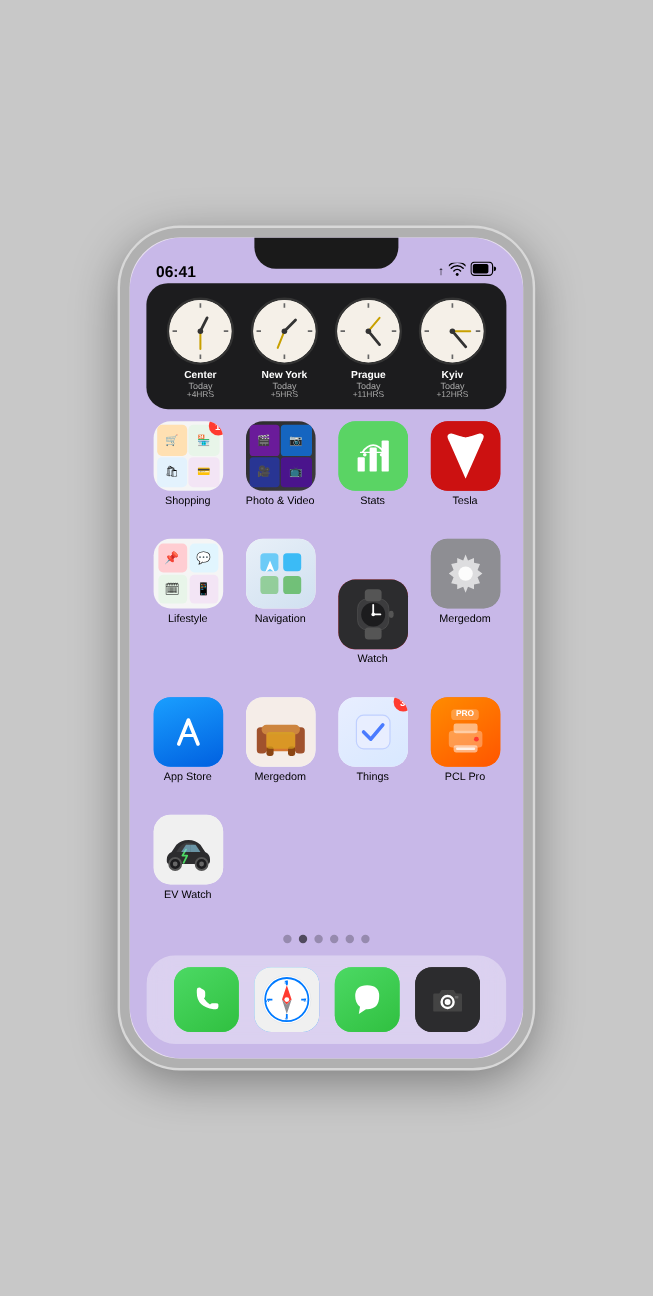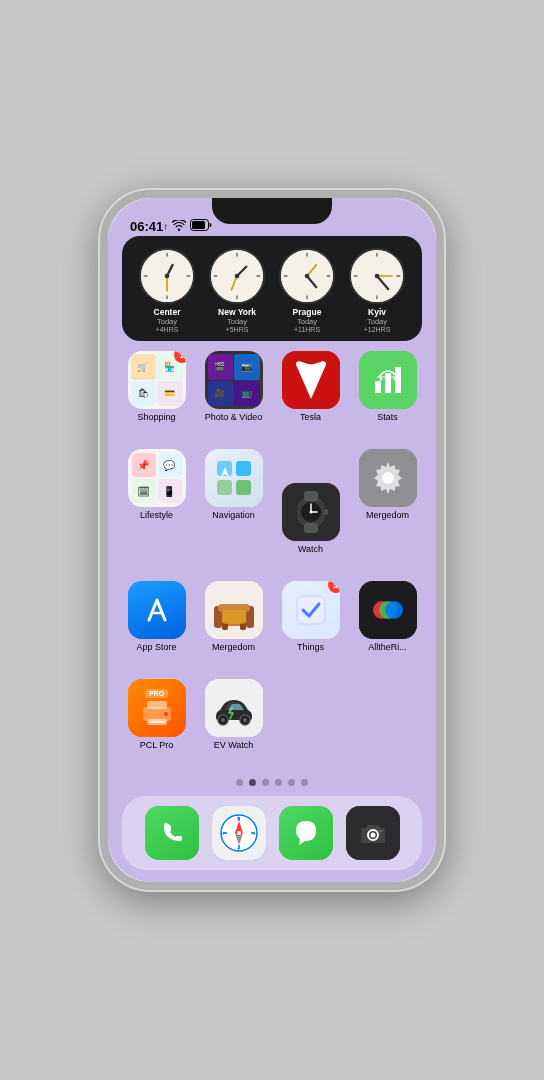--- a/index.html
+++ b/index.html
@@ -55,20 +55,21 @@
       width: 120px;
       height: 26px;
       background: #1a1a1a;
       border-radius: 0 0 18px 18px;
       z-index: 10;
     }
 
     
     .status-bar {
       display: flex;
+      justify-content: space-between;
       align-items: center;
       padding: 24px 22px 0;
       height: 32px;
       z-index: 5;
       flex-shrink: 0;
     }
     .status-time {
       font-size: 13px;
       font-weight: 600;
       color: #000;
@@ -665,47 +666,47 @@
             <div class="pv-mini" style="background:#6a1b9a;">🎬</div>
             <div class="pv-mini" style="background:#1565c0;">📷</div>
             <div class="pv-mini" style="background:#283593;">🎥</div>
             <div class="pv-mini" style="background:#4a148c;">📺</div>
           </div>
         </div>
         <span class="app-label">Photo &amp; Video</span>
       </div>
 
       <div class="app-item">
-        <div class="app-icon icon-tesla">
-          <div class="tesla-inner">
-            <svg width="34" height="38" viewBox="0 0 34 38">
-              <path d="M17 38 L3 6 Q0 1 5 0 L17 4 L29 0 Q34 1 31 6 Z" fill="white"></path>
-              <path d="M3 6 Q8 2 17 4 Q26 2 31 6" fill="none" stroke="white" stroke-width="1"></path>
-            </svg>
-          </div>
-        </div>
-        <span class="app-label">Tesla</span>
-      </div>
-
-      <div class="app-item">
         <div class="app-icon icon-stats">
           <div class="stats-inner">
             <svg width="34" height="34" viewBox="0 0 34 34">
               <rect x="4" y="18" width="6" height="12" rx="1" fill="white"></rect>
               <rect x="14" y="10" width="6" height="20" rx="1" fill="white"></rect>
               <rect x="24" y="4" width="6" height="26" rx="1" fill="white"></rect>
 
               <path d="M8 14 Q12 8 17 8 Q22 8 26 14" fill="none" stroke="white" stroke-width="1.5"></path>
               <path d="M6 14 L28 14" stroke="white" stroke-width="1.2"></path>
               <circle cx="10" cy="16" r="1.5" fill="white"></circle>
               <circle cx="24" cy="16" r="1.5" fill="white"></circle>
             </svg>
           </div>
         </div>
         <span class="app-label">Stats</span>
+      </div>
+
+      <div class="app-item">
+        <div class="app-icon icon-tesla">
+          <div class="tesla-inner">
+            <svg width="34" height="38" viewBox="0 0 34 38">
+              <path d="M17 38 L3 6 Q0 1 5 0 L17 4 L29 0 Q34 1 31 6 Z" fill="white"></path>
+              <path d="M3 6 Q8 2 17 4 Q26 2 31 6" fill="none" stroke="white" stroke-width="1"></path>
+            </svg>
+          </div>
+        </div>
+        <span class="app-label">Tesla</span>
       </div>
 
       <div class="app-item">
         <div class="app-icon icon-lifestyle">
           <div class="lifestyle-grid">
             <div class="life-mini" style="background:#ffcdd2; border-radius:4px;">📌</div>
             <div class="life-mini" style="background:#e1f5fe; border-radius:4px;">💬</div>
             <div class="life-mini" style="background:#e8f5e9; border-radius:4px;">🗓</div>
             <div class="life-mini" style="background:#f3e5f5; border-radius:4px;">📱</div>
           </div>
@@ -807,34 +808,20 @@
             <svg width="40" height="40" viewBox="0 0 40 40">
 
               <rect x="6" y="6" width="28" height="28" rx="6" fill="#e8eeff" stroke="#c0d0ff" stroke-width="1"></rect>
               <path d="M12 20 L18 26 L28 14" stroke="#4a7bff" stroke-width="3" fill="none" stroke-linecap="round" stroke-linejoin="round"></path>
             </svg>
           </div>
         </div>
         <span class="app-label">Things</span>
       </div>
 
-      <div class="app-item">
-        <div class="app-icon icon-alltheri">
-          <div class="alltheri-inner">
-            <svg width="40" height="40" viewBox="0 0 40 40">
-
-              <circle cx="14" cy="20" r="9" fill="#ff3b30" opacity="0.85"></circle>
-              <circle cx="20" cy="20" r="9" fill="#34c759" opacity="0.85"></circle>
-              <circle cx="26" cy="20" r="9" fill="#007aff" opacity="0.85"></circle>
-
-            </svg>
-          </div>
-        </div>
-        <span class="app-label">AlltheRi...</span>
-      </div>
 
       <div class="app-item">
         <div class="app-icon icon-pclpro">
           <div class="pclpro-inner">
             <span style="font-size:7px; background:rgba(255,255,255,0.25); padding:1px 4px; border-radius:3px; font-weight:700;">PRO</span>
             <svg width="36" height="28" viewBox="0 0 36 28">
 
               <rect x="4" y="8" width="28" height="14" rx="3" fill="rgba(255,255,255,0.3)"></rect>
               <rect x="8" y="2" width="20" height="8" rx="2" fill="rgba(255,255,255,0.5)"></rect>
               <rect x="8" y="20" width="20" height="6" rx="2" fill="rgba(255,255,255,0.5)"></rect>

